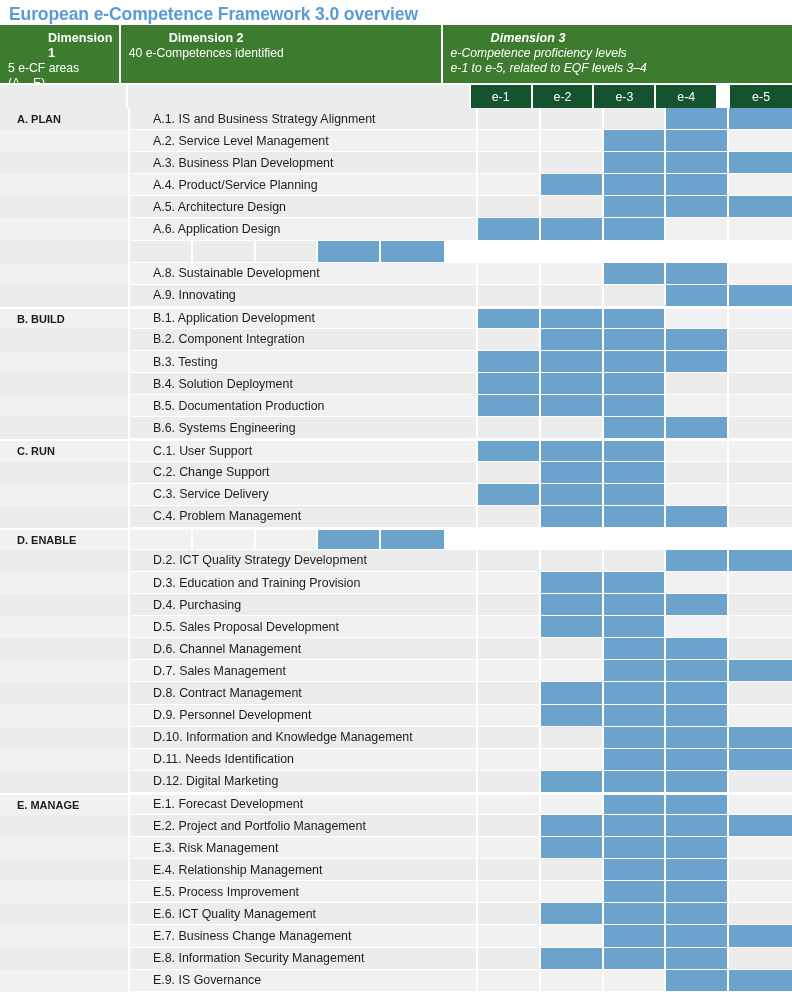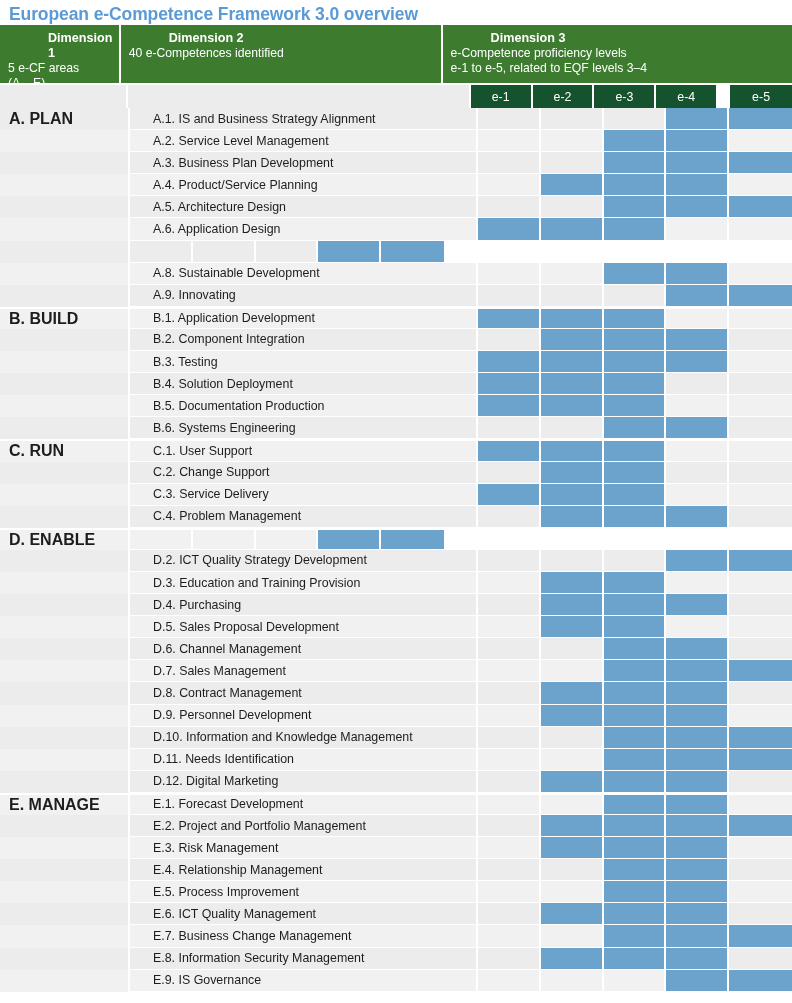--- a/index.html
+++ b/index.html
@@ -45,21 +45,21 @@
   }
   .hdr {
     background: #3d7c2f;
     color: #ffffff;
     box-sizing: border-box;
     padding: 6px 0 0 8px;
     overflow: hidden;
   }
   .hdr-d1 { width: 130px; border-right: 2px solid #ffffff; }
   .hdr-d2 { width: 348px; border-right: 2px solid #ffffff; }
-  .hdr-d3 { width: 378px; }
+  .hdr-d3 { width: 378px; font-style: italic; }
   .hdr-title {
     font-weight: bold;
     font-size: 12.6px;
     line-height: 15px;
     display: block;
     padding-left: 40px;
   }
   .hdr-sub {
     font-size: 12.2px;
     line-height: 15px;
@@ -107,24 +107,24 @@
     width: 792px;
   }
   .row {
     display: flex;
     height: 22.1px;
     box-sizing: border-box;
   }
   .area-cell {
     width: 130px;
     box-sizing: border-box;
-    font-size: 16px;
+    font-size: 11px;
     color: #1d1d1d;
     font-weight: bold;
-    padding-left: 9px;
+    padding-left: 17px;
     display: flex;
     align-items: center;
     border-right: 2px solid #ffffff;
     overflow: hidden;
     white-space: nowrap;
   }
   .comp-cell {
     width: 348px;
     box-sizing: border-box;
     font-size: 12.4px;

